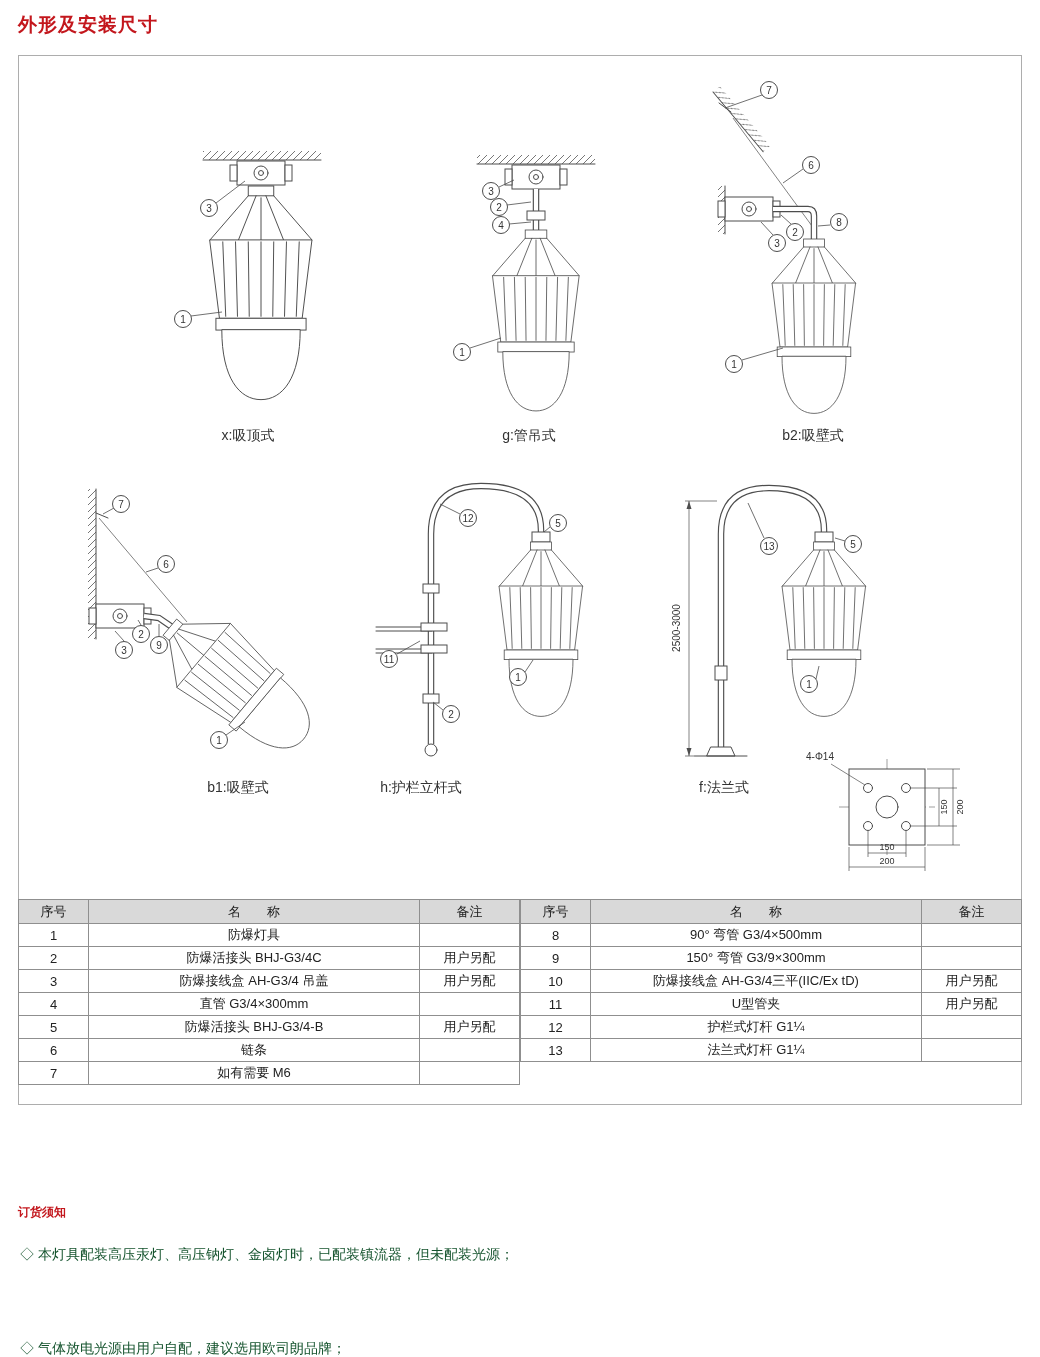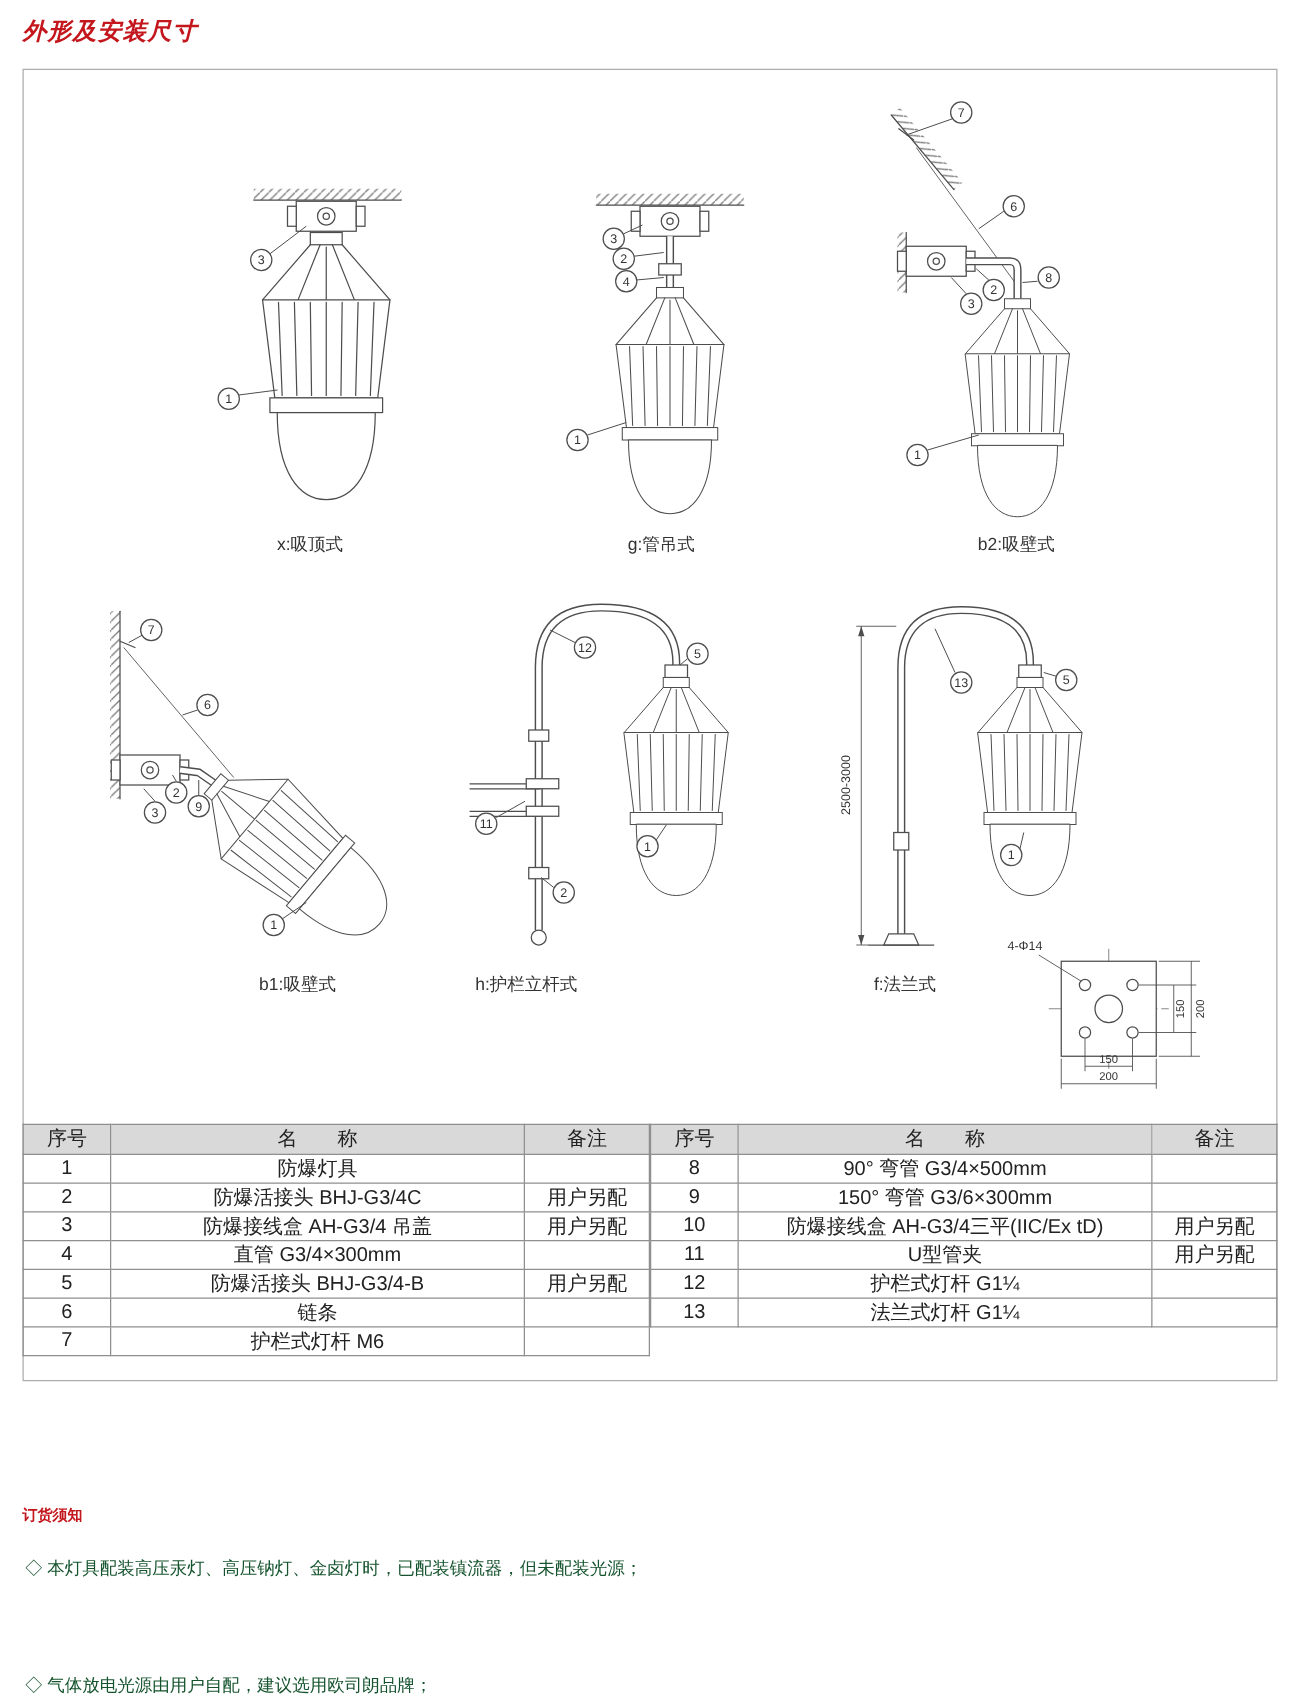--- a/index.html
+++ b/index.html
@@ -1,39 +1,39 @@
 <!DOCTYPE html>
 <html><head>
 <meta charset="utf-8">
 <style>
   html,body{margin:0;padding:0;background:#fff;}
   .page{position:relative;width:1040px;height:1357px;background:#fff;overflow:hidden;
         font-family:"Liberation Sans",sans-serif;color:#222;}
   .page-title{position:absolute;left:18px;top:12px;font-size:19px;font-weight:bold;
-        color:#c3171d;letter-spacing:1px;font-style:italic;}
+        color:#c3171d;letter-spacing:1px;}
   .panel{position:absolute;left:18px;top:55px;width:1002px;height:1048px;border:1px solid #adadad;}
   .panel svg{position:absolute;left:0;top:0;}
 
   
   .ln{stroke:#4d4d4d;stroke-width:1;fill:none;stroke-linecap:round;}
   .fw{fill:#fff;}
   .thin{stroke:#4d4d4d;stroke-width:0.7;fill:none;}
   .ld{stroke:#4d4d4d;stroke-width:0.8;}
   .po{stroke:#4d4d4d;stroke-width:6.5;fill:none;}
   .pi{stroke:#fff;stroke-width:4.2;fill:none;}
   .cl{stroke:#777;stroke-width:0.7;stroke-dasharray:10 3 2 3;fill:none;}
   .co circle{stroke:#4d4d4d;stroke-width:1;fill:#fff;}
   .con{font-family:"Liberation Sans",sans-serif;font-size:10px;fill:#333;text-anchor:middle;}
   .cap{font-family:"Liberation Sans",sans-serif;font-size:14px;fill:#333;text-anchor:middle;}
   .dim{font-family:"Liberation Sans",sans-serif;font-size:10px;fill:#333;text-anchor:middle;}
   .dims{font-family:"Liberation Sans",sans-serif;font-size:9px;fill:#333;text-anchor:middle;}
 
   
   .tables{position:absolute;left:-1px;right:-1px;top:843px;display:flex;align-items:flex-start;}
-  table.parts{border-collapse:collapse;width:50%;table-layout:fixed;font-size:16px;color:#222;}
+  table.parts{border-collapse:collapse;width:50%;table-layout:fixed;font-size:13px;color:#222;}
   table.parts th,table.parts td{border:1px solid #8f8f8f;height:22px;padding:0 5px;
         font-weight:normal;white-space:nowrap;overflow:hidden;}
   table.parts th{background:#d9d9d9;text-align:center;height:23px;}
   td.no,td.rm{text-align:center;}
   td.nm{text-align:center;padding-left:13px;}
   .c-no{width:70px;}.c-rm{width:100px;}
 
   .notes-title{position:absolute;left:18px;top:1204px;font-size:12px;font-weight:bold;color:#c3171d;}
   .note{position:absolute;left:20px;font-size:14px;color:#14532d;}
 </style>
@@ -346,21 +346,21 @@
               <td class="nm">防爆活接头 BHJ-G3/4-B</td>
               <td class="rm">用户另配</td>
             </tr>
         <tr>
               <td class="no">6</td>
               <td class="nm">链条</td>
               <td class="rm"></td>
             </tr>
         <tr>
               <td class="no">7</td>
-              <td class="nm">护栏式灯杆 M6</td>
+              <td class="nm">如有需要 M6</td>
               <td class="rm"></td>
             </tr>
       </tbody>
         </table>
       <table class="parts">
         <colgroup>
             <col class="c-no">
             <col>
             <col class="c-rm">
           </colgroup>
@@ -370,21 +370,21 @@
           <th>名　　称</th>
           <th>备注</th>
         </tr>
         <tr>
               <td class="no">8</td>
               <td class="nm">90° 弯管 G3/4×500mm</td>
               <td class="rm"></td>
             </tr>
         <tr>
               <td class="no">9</td>
-              <td class="nm">150° 弯管 G3/6×300mm</td>
+              <td class="nm">150° 弯管 G3/9×300mm</td>
               <td class="rm"></td>
             </tr>
         <tr>
               <td class="no">10</td>
               <td class="nm">防爆接线盒 AH-G3/4三平(IIC/Ex tD)</td>
               <td class="rm">用户另配</td>
             </tr>
         <tr>
               <td class="no">11</td>
               <td class="nm">U型管夹</td>

